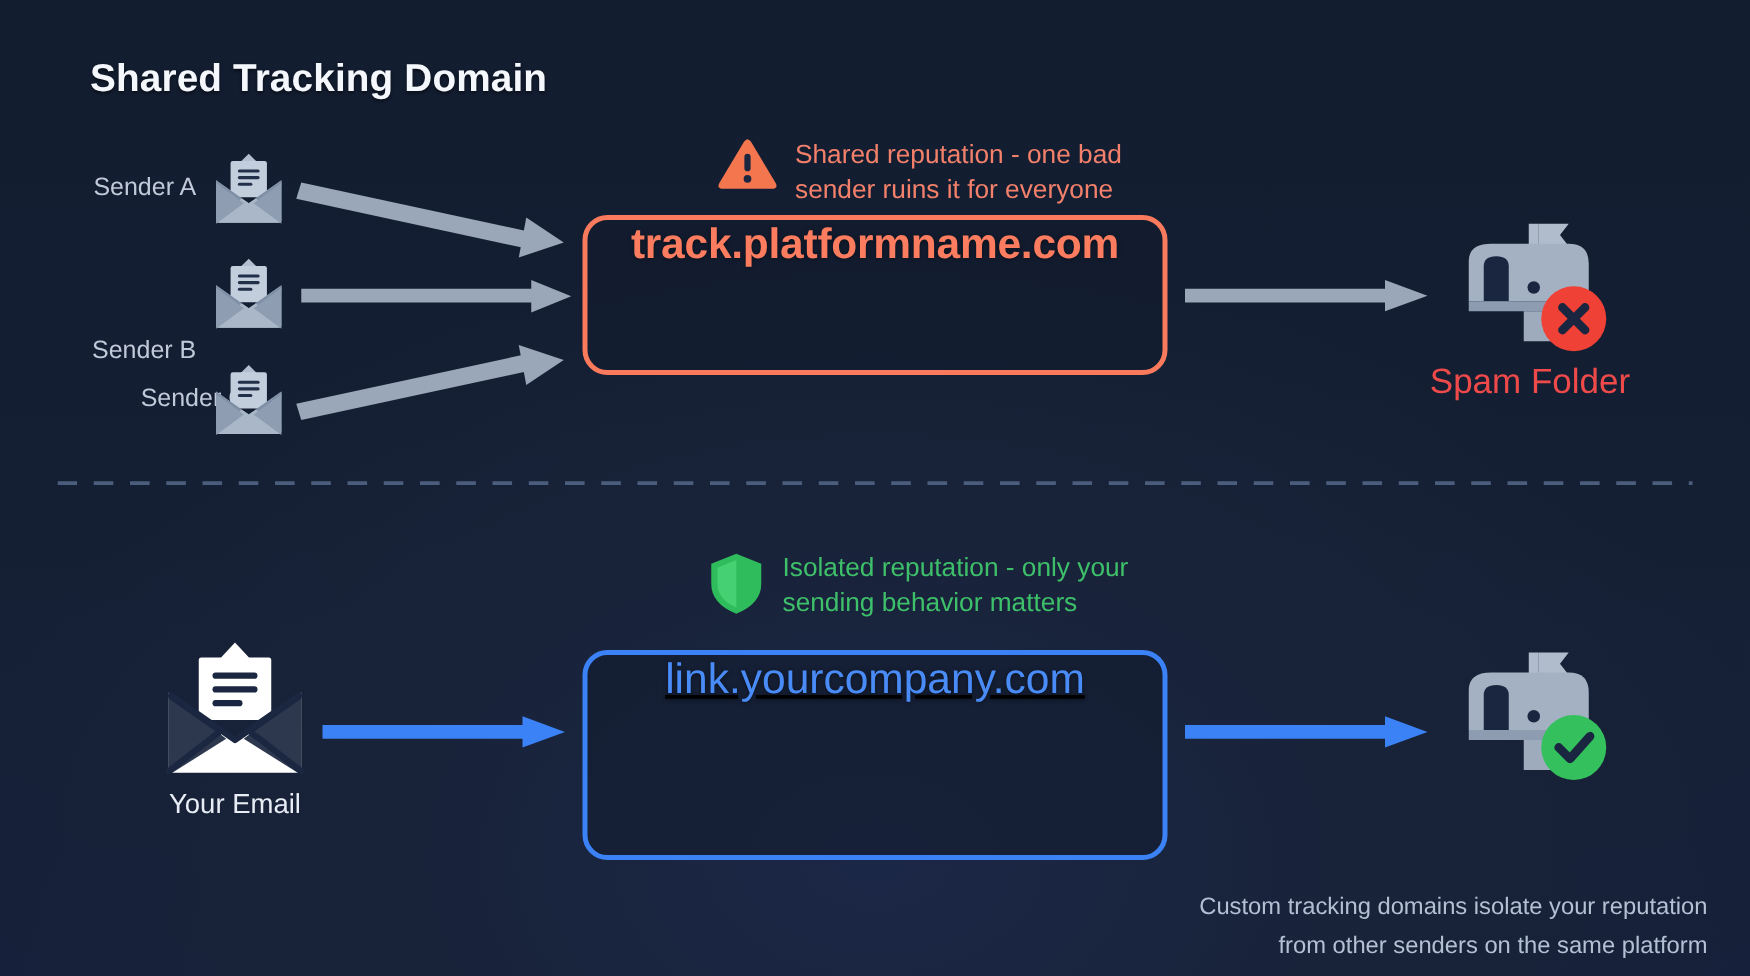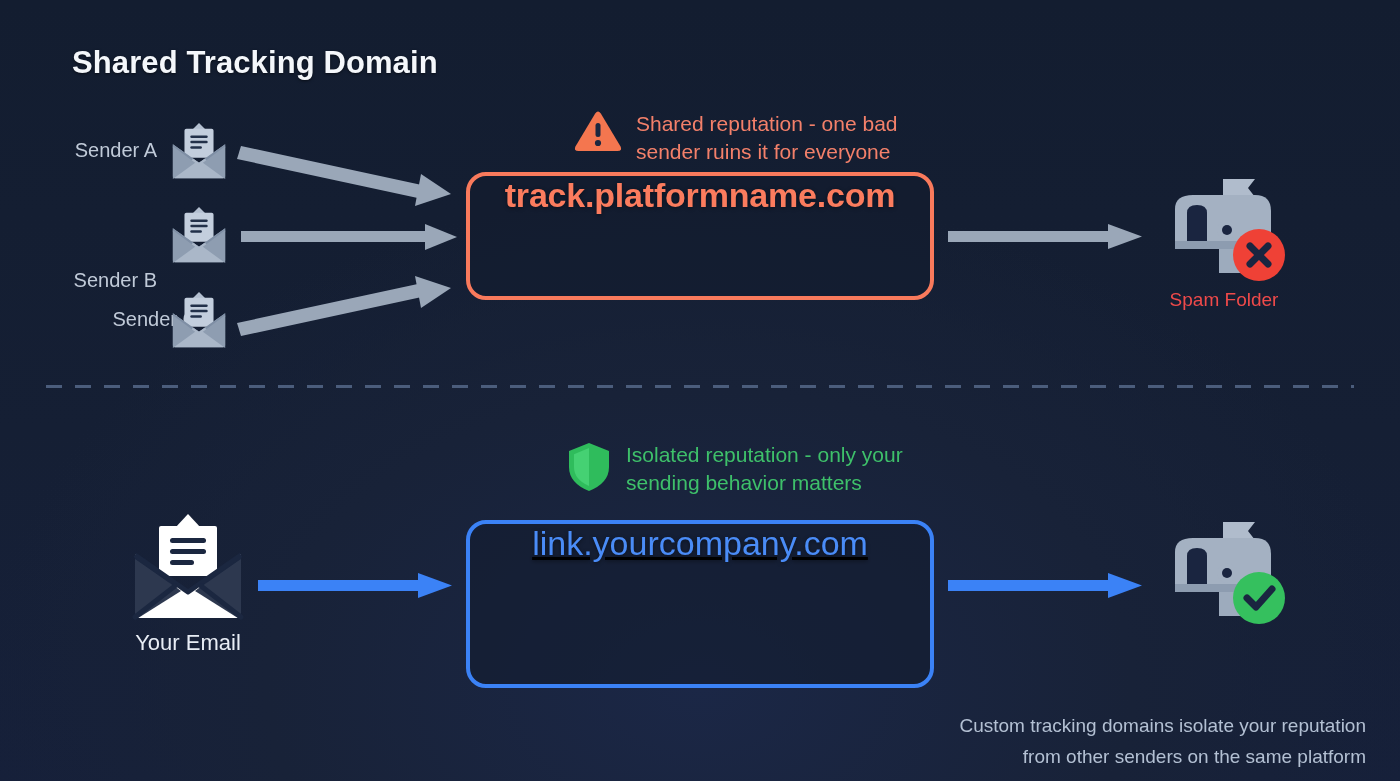--- a/index.html
+++ b/index.html
@@ -50,21 +50,21 @@
     text-shadow:0 1px 4px rgba(0,0,0,.45);white-space:nowrap;
   }
 
   
   .callout{display:flex;align-items:flex-start;gap:14px;}
   .callout-text{font-size:21px;line-height:28px;white-space:pre-line;}
   .callout-warn .callout-text{color:#f3806a;}
   .callout-ok .callout-text{color:#3ec06a;}
 
   
-  .endpoint-label{font-size:19px;white-space:nowrap;text-align:center;}
+  .endpoint-label{font-size:28px;white-space:nowrap;text-align:center;}
   .label-spam{color:#ef4a4a;}
   .label-inbox{color:#35c06a;}
   .label-email{color:#e8edf5;font-size:22px;}
 
   
   .divider{
     height:3px;
     background-image:linear-gradient(to right,#4b5d7c 0 16px, rgba(0,0,0,0) 16px 29px);
     background-size:29px 3px;
     background-repeat:repeat-x;

